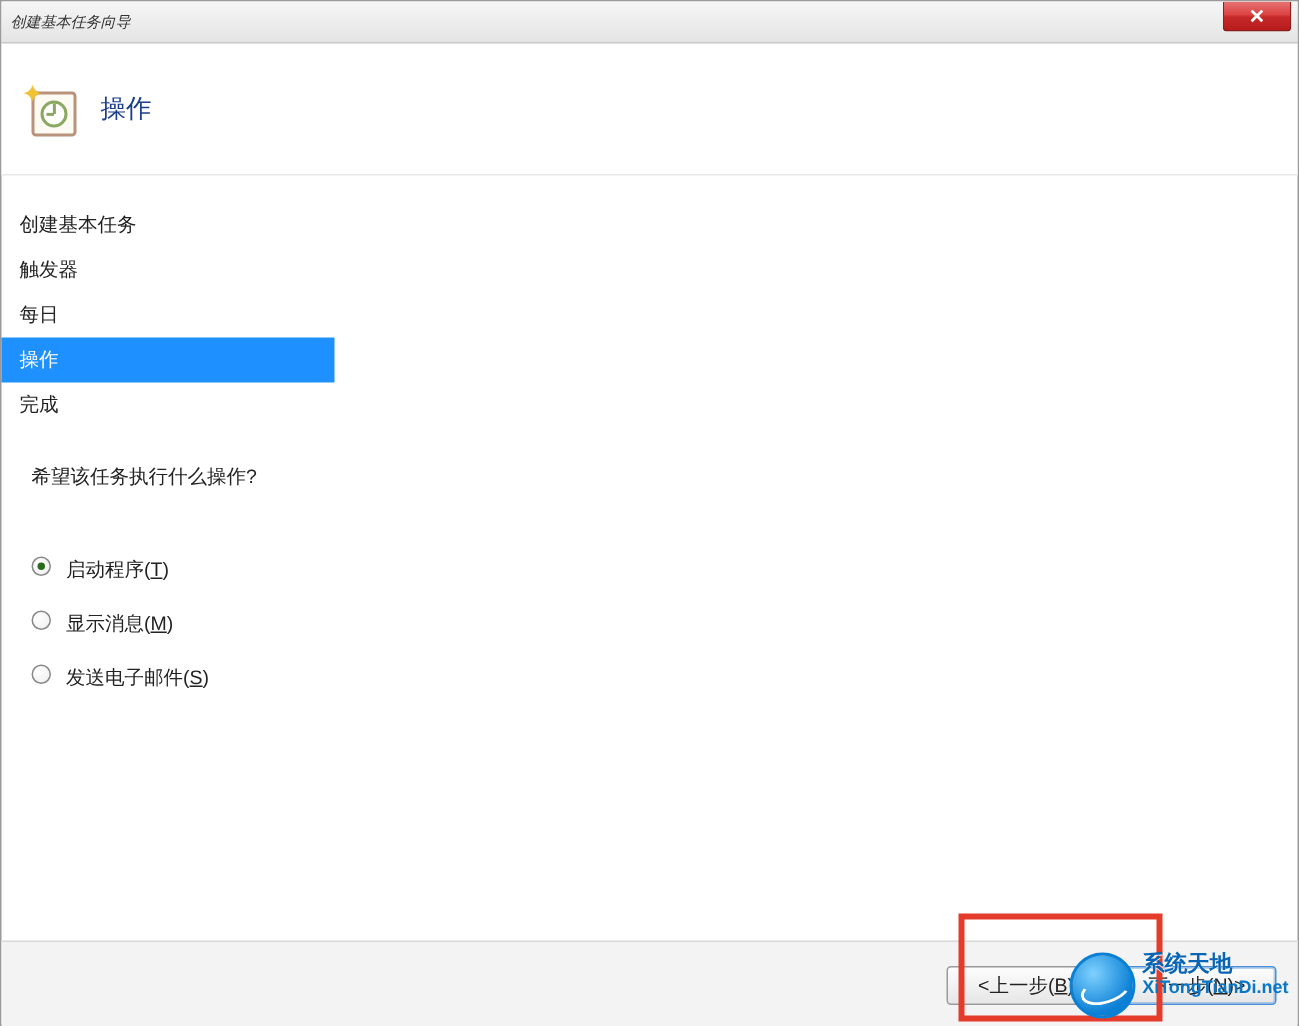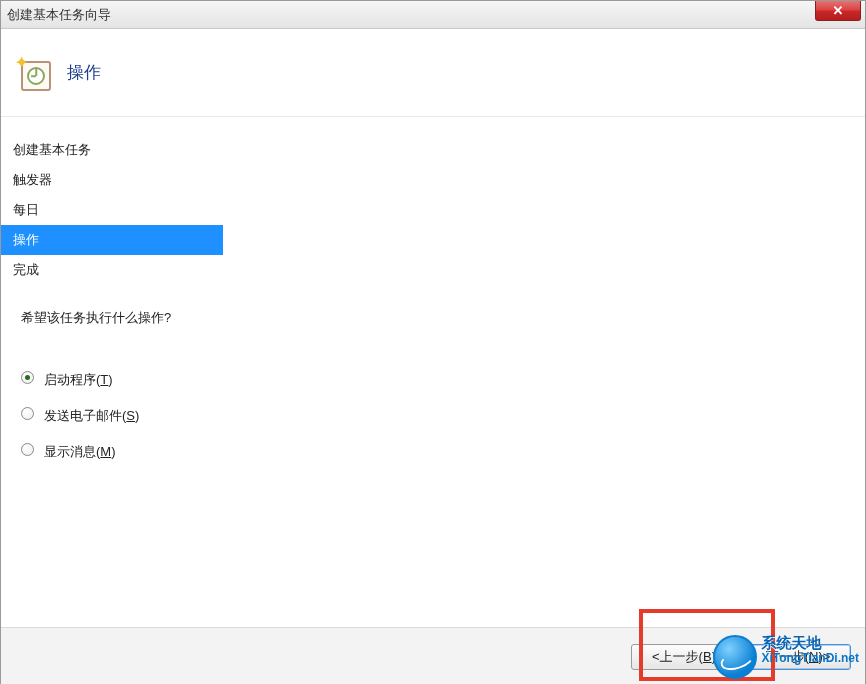--- a/index.html
+++ b/index.html
@@ -20,22 +20,23 @@
   .titlebar {
     height: 28px;
     background: linear-gradient(to bottom, #f6f6f6, #e4e4e4);
     border-bottom: 1px solid #c8c8c8;
     display: flex;
     align-items: center;
     padding: 0 6px;
     position: relative;
   }
   .titlebar-title {
-    font-size: 13px;
+    font-size: 10px;
     color: #333;
+    font-style: italic;
   }
   .close-btn {
     position: absolute;
     right: 4px; top: 0px;
     width: 46px; height: 20px;
     background: linear-gradient(to bottom, #e57373 0%, #d44 45%, #c62828 55%, #b71c1c 100%);
     border: 1px solid #8a1f1f;
     border-top: none;
     border-radius: 0 0 3px 3px;
     display: flex;
@@ -277,28 +278,28 @@
       <div class="radio-row">
         <span class="radio checked"></span>
         <span class="radio-label">
           <span>启动程序</span>(<span class="accel">T</span>)
         </span>
       </div>
 
       <div class="radio-row">
         <span class="radio"></span>
         <span class="radio-label">
-          <span>发送电子邮件</span>(<span class="accel">S</span>)
+          <span>显示消息</span>(<span class="accel">M</span>)
         </span>
       </div>
 
       <div class="radio-row">
         <span class="radio"></span>
         <span class="radio-label">
-          <span>显示消息</span>(<span class="accel">M</span>)
+          <span>发送电子邮件</span>(<span class="accel">S</span>)
         </span>
       </div>
     </div>
 
   </div>
 
   <div class="footer">
     <button class="btn">
       <span>&lt; </span><span>上一步</span>(<span class="accel">B</span>)<span></span>
     </button>

